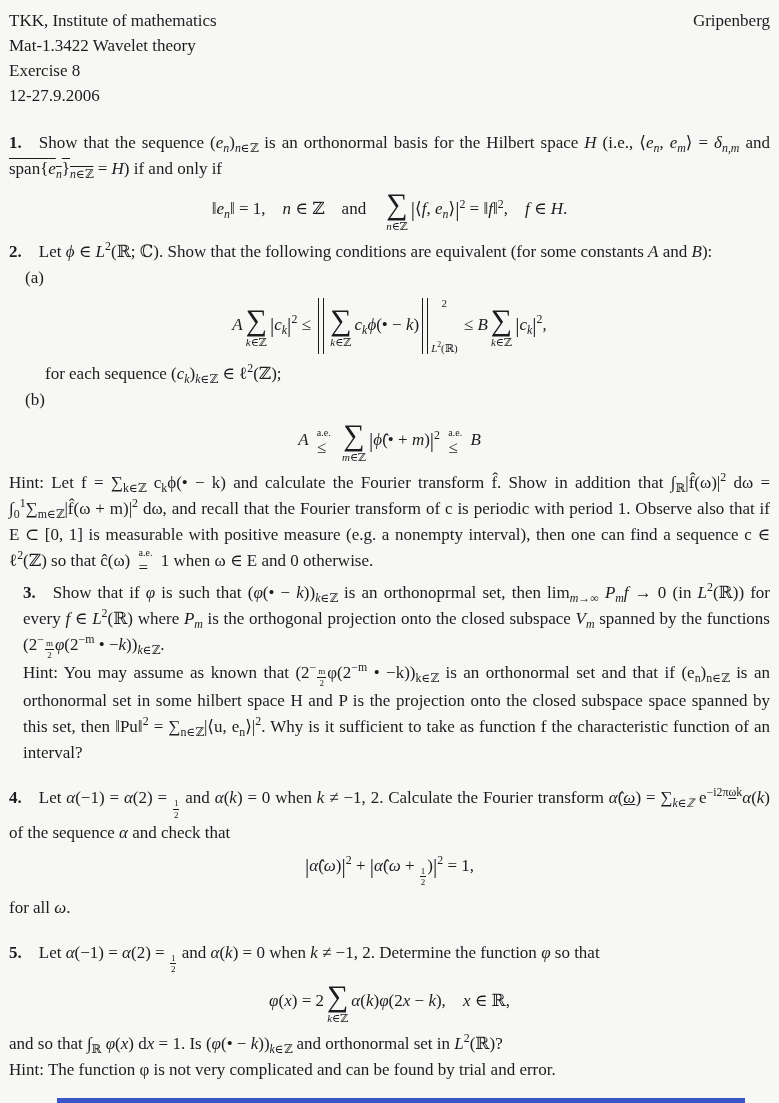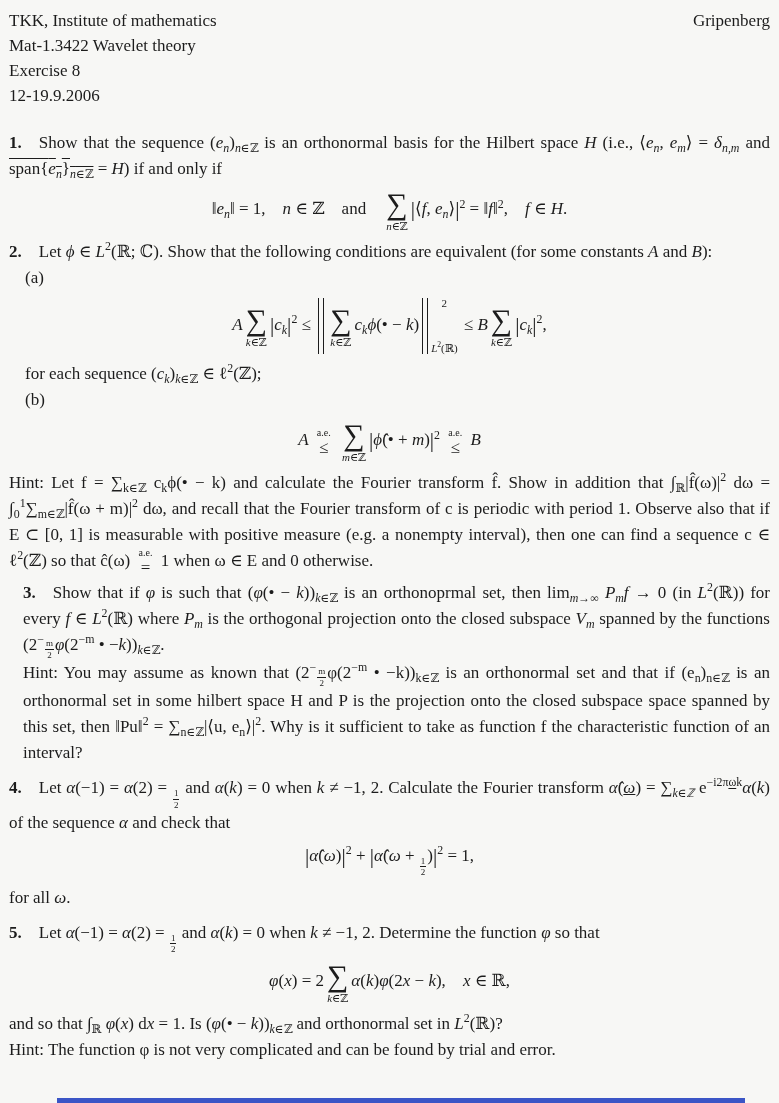--- a/index.html
+++ b/index.html
@@ -12,58 +12,58 @@
     font-family:"Liberation Serif","DejaVu Serif",serif;
     font-size:17px; line-height:26px;
     padding:8px 9px 3px 9px;
     overflow:hidden;
   }
   .hdr { display:flex; justify-content:space-between; align-items:flex-start; margin-bottom:22px; }
   .hdr-left div { line-height:25px; }
   .para { text-align:justify; margin:0; }
   .sec { margin-top:0; }
   .sec3 { margin-top:4px;margin-left:14px; }
-  .sec4, .sec5 { margin-top:9px; }
+  .sec4, .sec5 { margin-top:19px; }
   .hint { text-align:justify; }
   .label { margin-left:16px; }
-  .indent { margin-left:16px; }
+  .indent { margin-left:36px; }
   .eq { text-align:center; margin:7px 0; }
   b { font-weight:bold; }
   sub, sup { font-size:70%; line-height:0; }
   
   .sum { display:inline-flex; flex-direction:column; align-items:center; vertical-align:middle; margin:0 3px; }
   .sum .sg { font-size:30px; line-height:30px; }
   .sum .lim { font-size:11px; line-height:11px; margin-top:2px; }
   
   .dbar { display:inline-block; width:4px; height:56px; border-left:1.6px solid #1c1c1c; border-right:1.6px solid #1c1c1c; vertical-align:middle; margin:0 3px; }
   
   .ss { display:inline-flex; flex-direction:column; justify-content:space-between; height:56px; vertical-align:middle; font-size:11px; line-height:11px; margin-right:2px; }
   
-  .ae { display:inline-flex; flex-direction:column; align-items:center; vertical-align:middle; line-height:1; margin:0 4px; }
+  .ae { display:inline-flex; flex-direction:column; align-items:flex-start; vertical-align:middle; line-height:1; margin:0 4px; }
   .ae .t { font-size:10px; margin-bottom:1px; }
   .ae .b { font-size:17px; }
   
   .fr { display:inline-flex; flex-direction:column; align-items:center; font-size:9px; line-height:1.15; vertical-align:-3px; margin:0 1px; }
   .fr span:first-child { border-bottom:1px solid #1c1c1c; padding:0 1px; }
   .ol { text-decoration:overline; }
   .ul { text-decoration:underline; }
   .bigp { font-size:125%; vertical-align:-2px; }
   .bottom-bar { position:absolute; bottom:0; left:57px; width:688px; height:5px; background:#3b55c6; }
 </style>
 </head>
 <body>
 
 <div class="page">
 
   <div class="hdr">
     <div class="hdr-left">
       <div>TKK, Institute of mathematics</div>
       <div>Mat-1.3422 Wavelet theory</div>
       <div>Exercise 8</div>
-      <div>12-19.9.2006</div>
+      <div>12-27.9.2006</div>
     </div>
     <div>Gripenberg</div>
   </div>
 
   <div class="sec">
     <p class="para"><b>1.</b> Show that the sequence (<i>e<sub>n</sub></i>)<sub><i>n</i>∈ℤ</sub> is an orthonormal basis for the Hilbert space <i>H</i> (i.e., ⟨<i>e<sub>n</sub></i>, <i>e<sub>m</sub></i>⟩ = <i>δ</i><sub><i>n,m</i></sub> and <span class="ol">span{<i>e<sub>n</sub></i>}<sub><i>n</i>∈ℤ</sub></span> = <i>H</i>) if and only if</p>
     <div class="eq">‖<i>e<sub>n</sub></i>‖ = 1, <i>n</i> ∈ ℤ and <span class="sum">
           <span class="sg">∑</span>
           <span class="lim"><i>n</i>∈ℤ</span>
         </span><span class="bigp">|</span>⟨<i>f</i>, <i>e<sub>n</sub></i>⟩<span class="bigp">|</span><sup>2</sup> = ‖<i>f</i>‖<sup>2</sup>, <i>f</i> ∈ <i>H</i>.</div>

